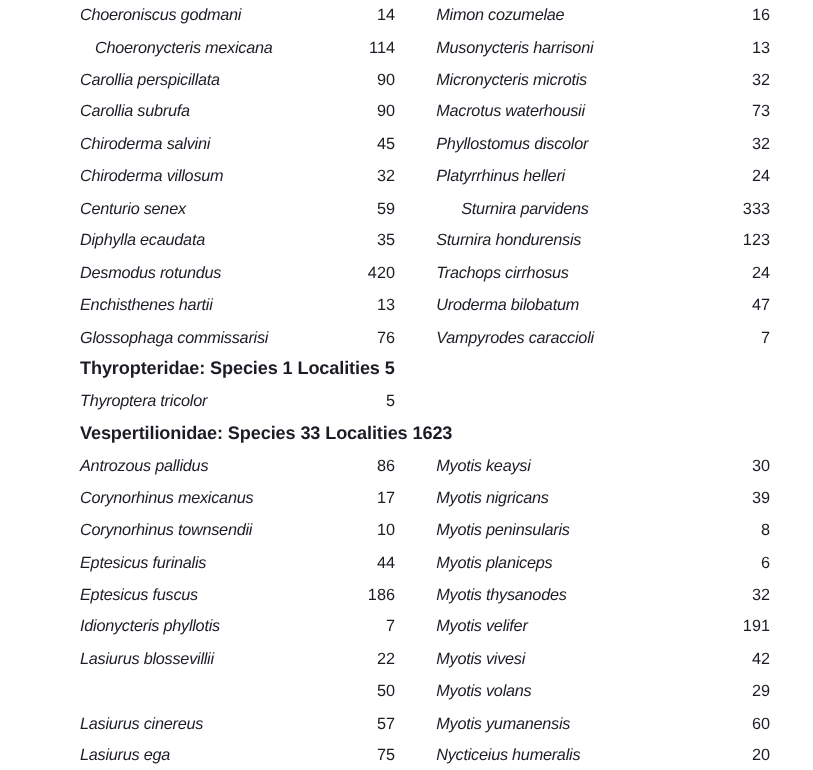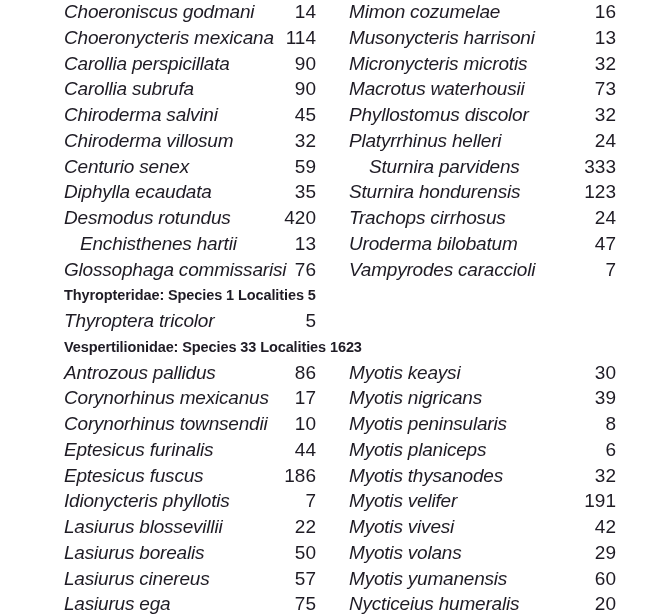--- a/index.html
+++ b/index.html
@@ -1,35 +1,35 @@
 <!DOCTYPE html>
 <html><head>
 <meta charset="utf-8">
 <style>
   html, body { margin:0; padding:0; background:#ffffff; }
   body { width:650px; height:616px; overflow:hidden; position:relative;
          font-family:"Liberation Sans", sans-serif; color:#1e1b24; }
   #doc { position:absolute; left:0; top:0; width:650px; }
-  .row { position:absolute; height:26px; line-height:26px; font-size:19px; white-space:nowrap; }
+  .row { position:absolute; height:26px; line-height:26px; font-size:13px; white-space:nowrap; }
   .name { position:absolute; font-style:italic; letter-spacing:-0.2px; }
   .num { position:absolute; text-align:right; width:60px; }
   .hdr { position:absolute; left:64px; height:26px; line-height:26px; font-size:14.5px; font-weight:bold; white-space:nowrap; letter-spacing:-0.1px; }
 </style>
 </head>
 <body>
 
 <div id="doc">
     <div class="row" style="top: -1px; left: 0px; width: 650px;">
       <span class="name" style="left: 64px;">Choeroniscus godmani</span>
       <span class="num" style="left: 256px;">14</span>
       <span class="name" style="left: 349px; text-align: right;">Mimon cozumelae</span>
       <span class="num" style="left: 556px;">16</span>
     </div>
     <div class="row" style="top: 24.75px; left: 0px; width: 650px;">
-      <span class="name" style="left: 64px;">Choeronycteris mexicana</span>
+      <span class="name" style="left: 76px;">Choeronycteris mexicana</span>
       <span class="num" style="left: 256px;">114</span>
       <span class="name" style="left: 349px;">Musonycteris harrisoni</span>
       <span class="num" style="left: 556px;">13</span>
     </div>
     <div class="row" style="top: 50.5px; left: 0px; width: 648px;">
       <span class="name" style="left: 64px;">Carollia perspicillata</span>
       <span class="num" style="left: 256px;">90</span>
       <span class="name" style="left: 349px;">Micronycteris microtis</span>
       <span class="num" style="left: 556px;">32</span>
     </div>
@@ -63,21 +63,21 @@
       <span class="name" style="left: 349px;">Sturnira hondurensis</span>
       <span class="num" style="left: 556px;">123</span>
     </div>
     <div class="row" style="top: 205px; left: 0px; width: 650px;">
       <span class="name" style="left: 64px;">Desmodus rotundus</span>
       <span class="num" style="left: 256px;">420</span>
       <span class="name" style="left: 349px;">Trachops cirrhosus</span>
       <span class="num" style="left: 556px;">24</span>
     </div>
     <div class="row" style="top: 230.75px; left: 0px; width: 650px;">
-      <span class="name" style="left: 64px; margin-left: 16px;">Enchisthenes hartii</span>
+      <span class="name" style="left: 64px;">Enchisthenes hartii</span>
       <span class="num" style="left: 256px;">13</span>
       <span class="name" style="left: 349px;">Uroderma bilobatum</span>
       <span class="num" style="left: 556px;">47</span>
     </div>
     <div class="row" style="top: 256.5px; left: 0px; width: 650px;">
       <span class="name" style="left: 64px;">Glossophaga commissarisi</span>
       <span class="num" style="left: 256px;">76</span>
       <span class="name" style="left: 349px;">Vampyrodes caraccioli</span>
       <span class="num" style="left: 556px;">7</span>
     </div>
@@ -123,21 +123,20 @@
       <span class="name" style="left: 349px;">Myotis velifer</span>
       <span class="num" style="left: 556px;">191</span>
     </div>
     <div class="row" style="top: 514px; left: 0px; width: 650px;">
       <span class="name" style="left: 64px;">Lasiurus blossevillii</span>
       <span class="num" style="left: 256px;">22</span>
       <span class="name" style="left: 349px;">Myotis vivesi</span>
       <span class="num" style="left: 556px;">42</span>
     </div>
     <div class="row" style="top: 539.75px; left: 0px; width: 650px;">
-      <span class="name" style="left: 64px;">Lasiurus borealis</span>
       <span class="num" style="left: 256px;">50</span>
       <span class="name" style="left: 349px;">Myotis volans</span>
       <span class="num" style="left: 556px;">29</span>
     </div>
     <div class="row" style="top: 565.5px; left: 0px; width: 650px;">
       <span class="name" style="left: 64px;">Lasiurus cinereus</span>
       <span class="num" style="left: 256px;">57</span>
       <span class="name" style="left: 349px;">Myotis yumanensis</span>
       <span class="num" style="left: 556px;">60</span>
     </div>

